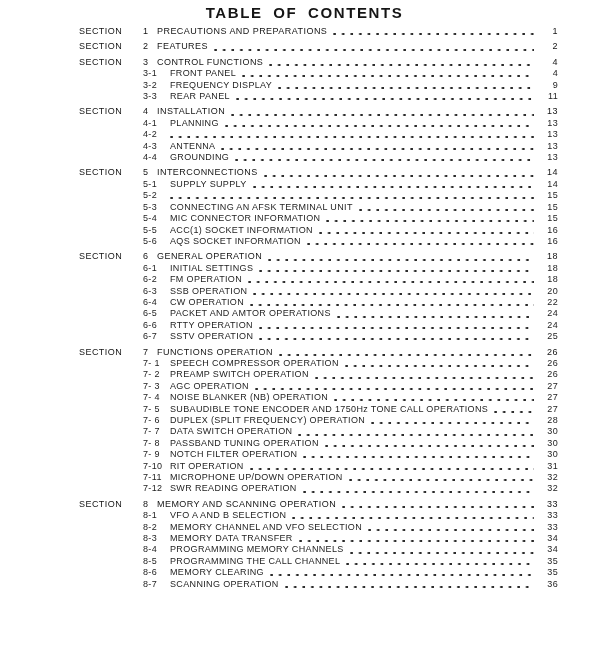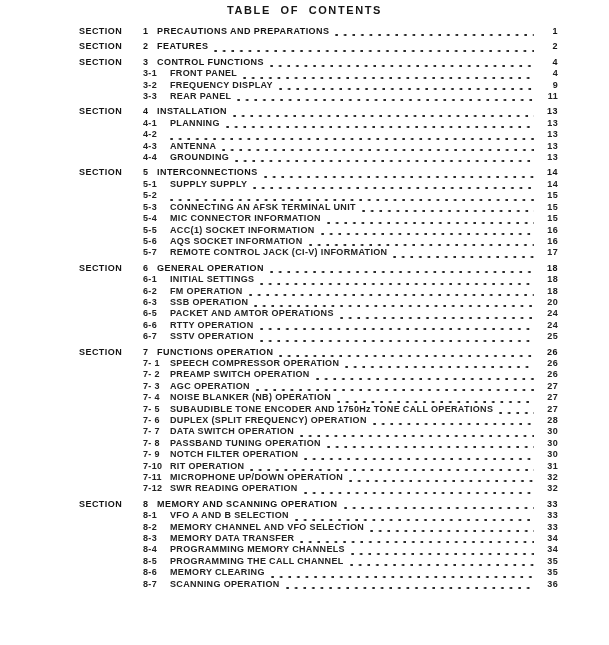--- a/index.html
+++ b/index.html
@@ -9,39 +9,39 @@
     height: 645px;
     margin: 0 auto;
     background: #ffffff;
     font-family: "Liberation Sans", sans-serif;
     color: #1b1b1b;
     overflow: hidden;
   }
   .doc-title {
     padding-top: 4px;
     text-align: center;
-    font-size: 11px;
+    font-size: 15px;
     font-weight: bold;
     letter-spacing: 1.6px;
     word-spacing: 5px;
     color: #151515;
   }
   .toc {
     position: absolute;
     left: 79px;
     right: 51px;
     top: 26px;
   }
   .group { margin-top: 4px; }
   .group:first-child { margin-top: 0; }
   .row {
     display: flex;
-    align-items: flex-end;
+    align-items: center;
     font-size: 9px;
-    font-weight: bold;
+    font-weight: normal;
     line-height: 11.4px;
     letter-spacing: 0.35px;
     white-space: nowrap;
   }
   .row.section-row { color: #141414; letter-spacing: 0.45px; }
   .row.sub-row { color: #232323; }
   .sec-label { flex: none; width: 64px; }
   .num { flex: none; width: 14px; }
   .num.sub { width: 27px; }
   .entry-title { flex: none; padding-right: 6px; }
@@ -188,27 +188,20 @@
           <span class="leader"></span>
           <span class="pagenum">16</span>
         </div>
         <div class="row sub-row">
           <span class="sec-label"></span>
           <span class="num sub">5-6</span>
           <span class="entry-title">AQS SOCKET INFORMATION</span>
           <span class="leader"></span>
           <span class="pagenum">16</span>
         </div>
-        <div class="row sub-row">
-          <span class="sec-label"></span>
-          <span class="num sub">5-7</span>
-          <span class="entry-title">REMOTE CONTROL JACK (CI-V) INFORMATION</span>
-          <span class="leader"></span>
-          <span class="pagenum">17</span>
-        </div>
       </div>
       <div class="group">
         <div class="row section-row">
           <span class="sec-label">SECTION</span>
           <span class="num ">6</span>
           <span class="entry-title">GENERAL OPERATION</span>
           <span class="leader"></span>
           <span class="pagenum">18</span>
         </div>
         <div class="row sub-row">
@@ -224,20 +217,27 @@
           <span class="entry-title">FM OPERATION</span>
           <span class="leader"></span>
           <span class="pagenum">18</span>
         </div>
         <div class="row sub-row">
           <span class="sec-label"></span>
           <span class="num sub">6-3</span>
           <span class="entry-title">SSB OPERATION</span>
           <span class="leader"></span>
           <span class="pagenum">20</span>
+        </div>
+        <div class="row sub-row">
+          <span class="sec-label"></span>
+          <span class="num sub">6-4</span>
+          <span class="entry-title">CW OPERATION</span>
+          <span class="leader"></span>
+          <span class="pagenum">22</span>
         </div>
         <div class="row sub-row">
           <span class="sec-label"></span>
           <span class="num sub">6-5</span>
           <span class="entry-title">PACKET AND AMTOR OPERATIONS</span>
           <span class="leader"></span>
           <span class="pagenum">24</span>
         </div>
         <div class="row sub-row">
           <span class="sec-label"></span>

